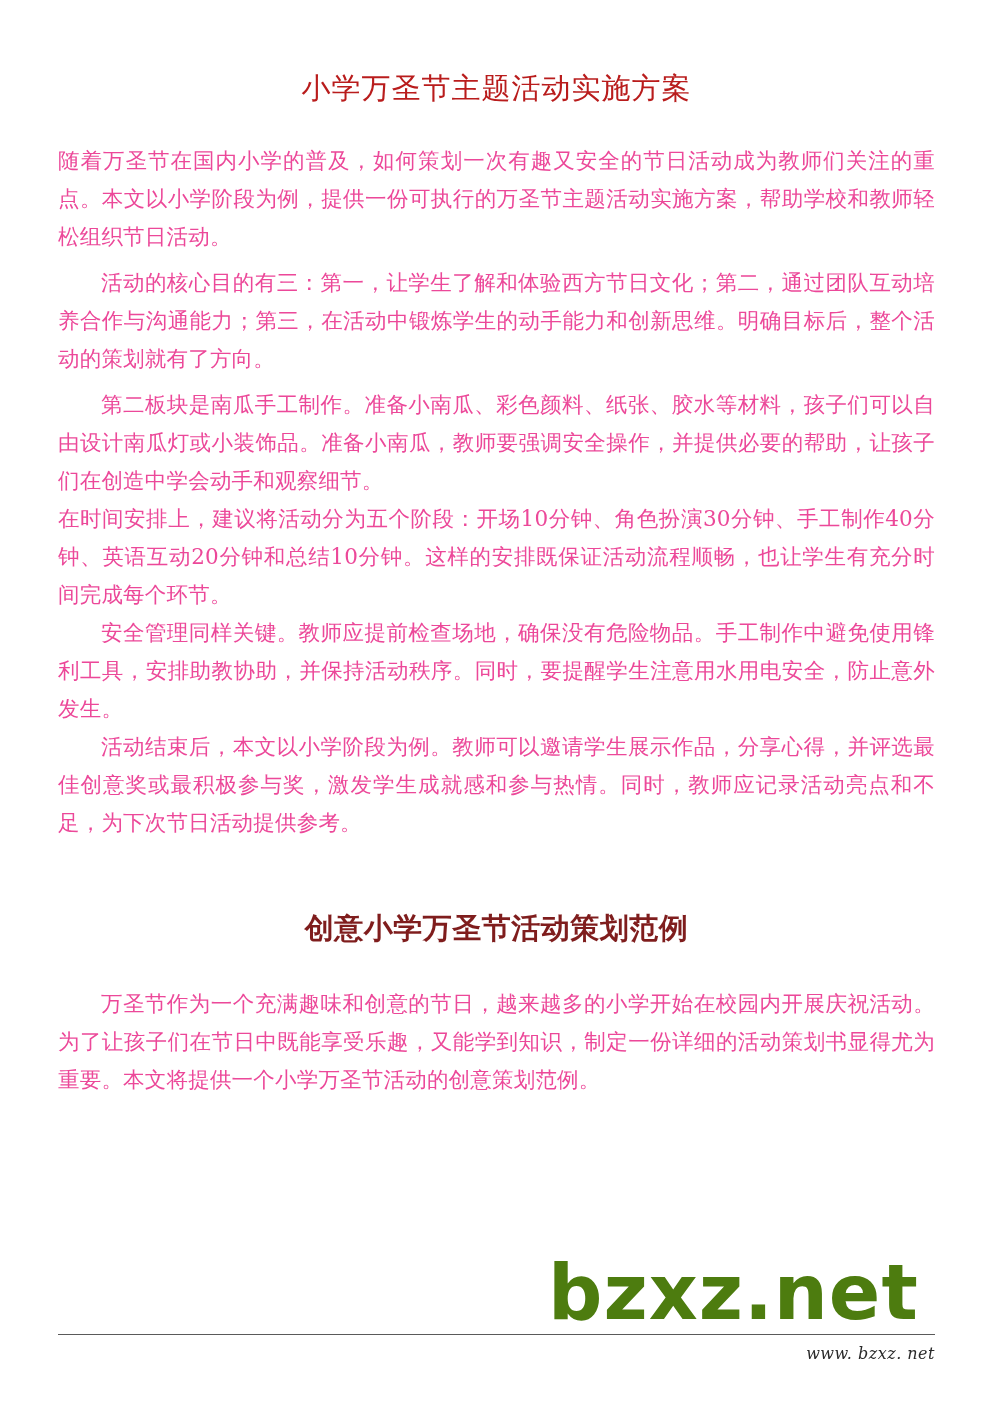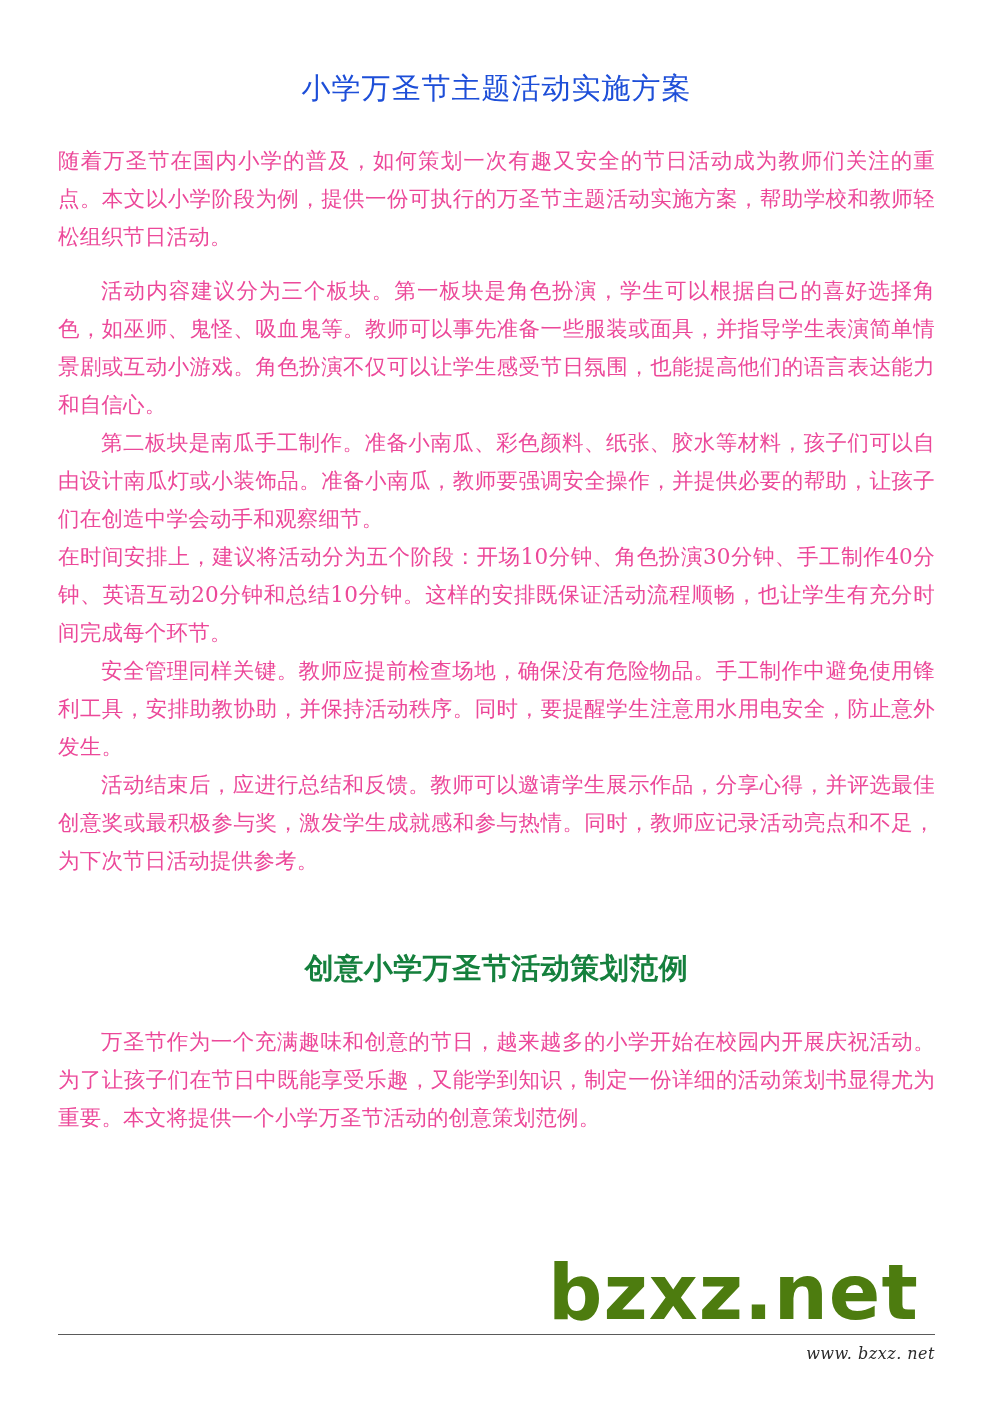--- a/index.html
+++ b/index.html
@@ -52,32 +52,32 @@
   
   .doc-title {
     text-align: center;
     font-family: "DejaVu Serif", "Liberation Serif", serif;
     font-weight: normal;
     font-size: 29px;
     line-height: 1.3;
     margin: 0;
     padding-top: 70px;
     letter-spacing: 1px;
-    color: #1d4ed8;
+    color: #b91c1c;
   }
 
   .section-title {
     text-align: center;
-    font-family: Liberation Sans, sans-serif;
+    font-family: Liberation Mono, monospace;
     font-weight: bold;
     font-size: 29px;
     line-height: 1.3;
     margin: 0;
     letter-spacing: 0.5px;
-    color: #15803d;
+    color: #7f1d1d;
   }
 
   
   .para {
     font-size: 21.5px;
     line-height: 38px;
     margin: 0;
     text-align: justify;
     text-justify: inter-ideograph;
     text-indent: 2em;
@@ -127,33 +127,33 @@
   <div class="content">
 
     <h1 class="doc-title">小学万圣节主题活动实施方案</h1>
 
     <div class="gap-after-title"></div>
 
     <p class="para noindent">随着万圣节在国内小学的普及，如何策划一次有趣又安全的节日活动成为教师们关注的重点。本文以小学阶段为例，提供一份可执行的万圣节主题活动实施方案，帮助学校和教师轻松组织节日活动。</p>
 
     <div class="gap-small"></div>
 
+    <p class="para">活动的核心目的有三：第一，让学生了解和体验西方节日文化；第二，通过团队互动培养合作与沟通能力；第三，在活动中锻炼学生的动手能力和创新思维。明确目标后，整个活动的策划就有了方向。</p>
 
     <div class="gap-small"></div>
 
-    <p class="para">活动内容建议分为三个板块。第一板块是角色扮演，学生可以根据自己的喜好选择角色，如巫师、鬼怪、吸血鬼等。教师可以事先准备一些服装或面具，并指导学生表演简单情景剧或互动小游戏。角色扮演不仅可以让学生感受节日氛围，也能提高他们的语言表达能力和自信心。</p>
 
     <p class="para">第二板块是南瓜手工制作。准备小南瓜、彩色颜料、纸张、胶水等材料，孩子们可以自由设计南瓜灯或小装饰品。准备小南瓜，教师要强调安全操作，并提供必要的帮助，让孩子们在创造中学会动手和观察细节。</p>
 
 
     <p class="para noindent">在时间安排上，建议将活动分为五个阶段：开场10分钟、角色扮演30分钟、手工制作40分钟、英语互动20分钟和总结10分钟。这样的安排既保证活动流程顺畅，也让学生有充分时间完成每个环节。</p>
 
     <p class="para">安全管理同样关键。教师应提前检查场地，确保没有危险物品。手工制作中避免使用锋利工具，安排助教协助，并保持活动秩序。同时，要提醒学生注意用水用电安全，防止意外发生。</p>
 
-    <p class="para">活动结束后，应进行总结和反馈。教师可以邀请学生展示作品，分享心得，并评选最佳创意奖或最积极参与奖，激发学生成就感和参与热情。同时，教师应记录活动亮点和不足，为下次节日活动提供参考。</p>
+    <p class="para">活动结束后，本文以小学阶段为例。教师可以邀请学生展示作品，分享心得，并评选最佳创意奖或最积极参与奖，激发学生成就感和参与热情。同时，教师应记录活动亮点和不足，为下次节日活动提供参考。</p>
 
 
     <div class="spacer-before-h2"></div>
 
     <h2 class="section-title">创意小学万圣节活动策划范例</h2>
 
     <div class="spacer-after-h2"></div>
 
     <p class="para">万圣节作为一个充满趣味和创意的节日，越来越多的小学开始在校园内开展庆祝活动。为了让孩子们在节日中既能享受乐趣，又能学到知识，制定一份详细的活动策划书显得尤为重要。本文将提供一个小学万圣节活动的创意策划范例。</p>
 

